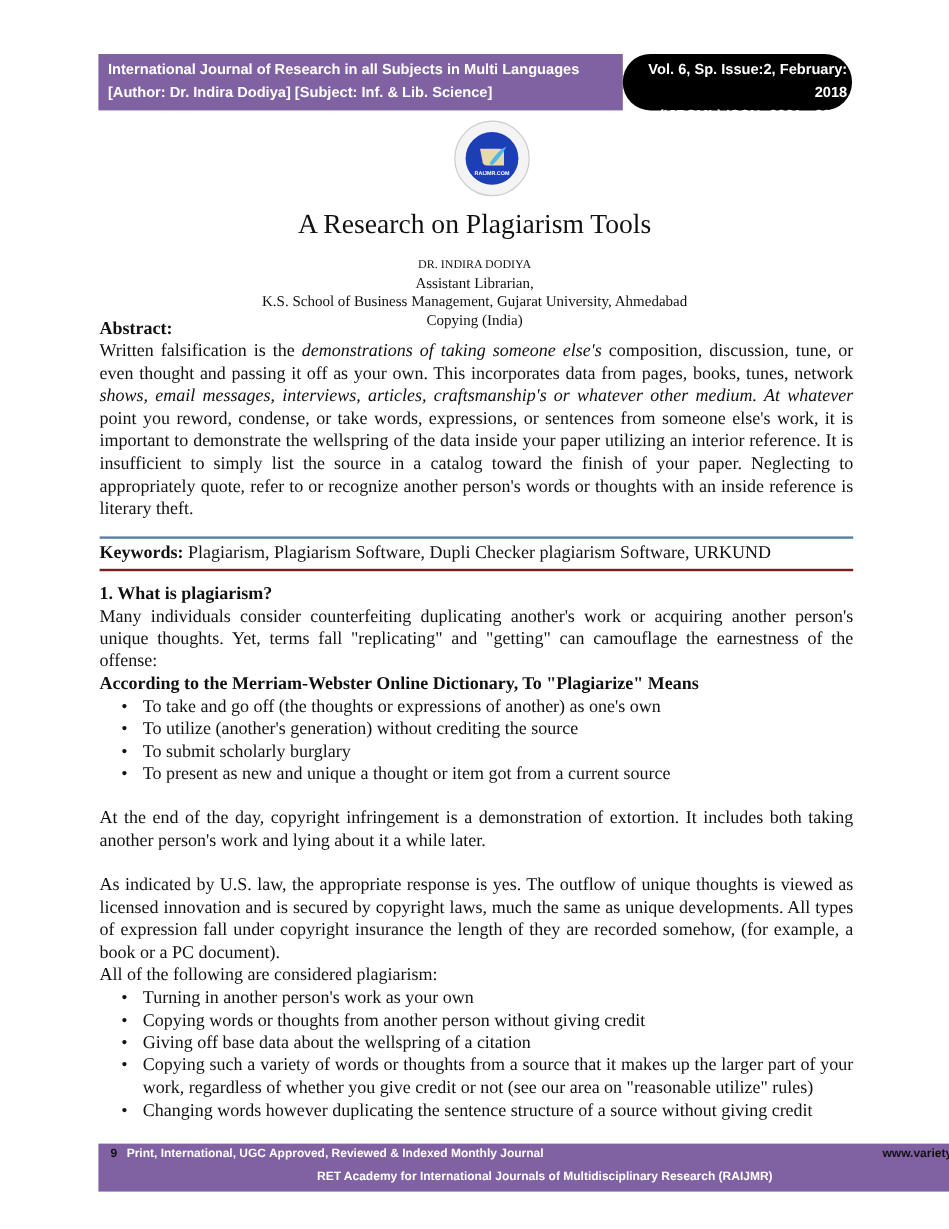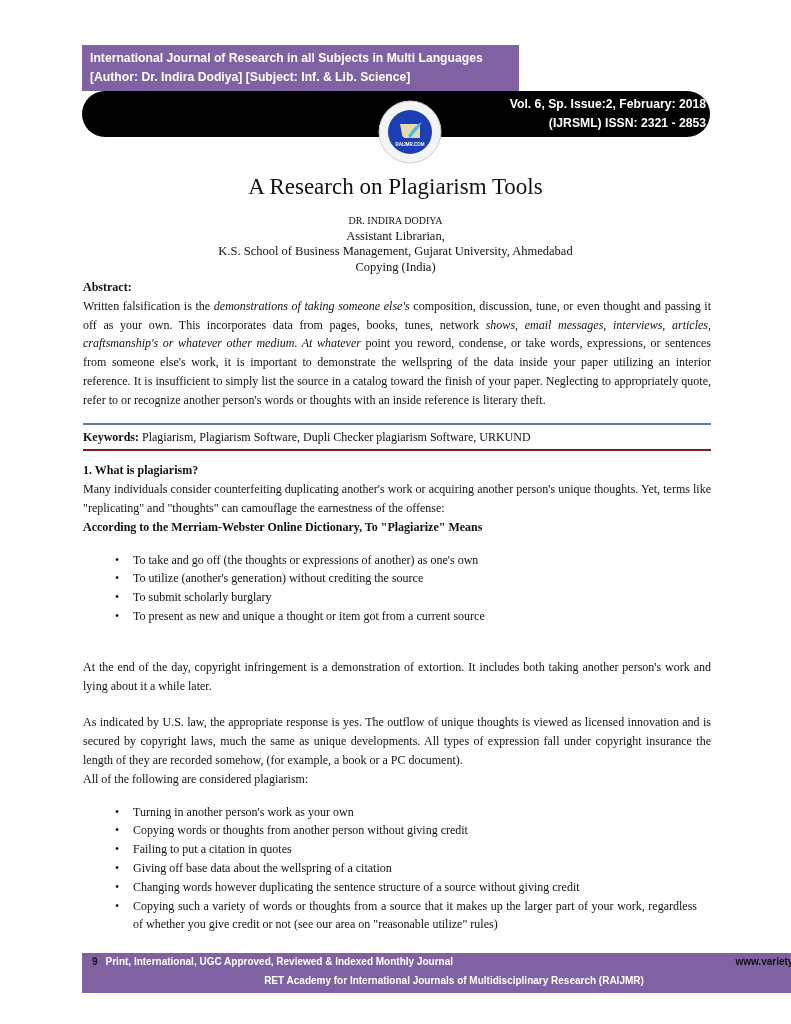--- a/index.html
+++ b/index.html
@@ -1,28 +1,28 @@
 <!DOCTYPE html>
 <html><head>
 <meta charset="utf-8">
 <style>
   html, body { margin: 0; padding: 0; background: #ffffff; }
   body { width: 791px; height: 1024px; position: relative; overflow: hidden; font-family: "Liberation Serif", serif; color: #111; }
-  .header { position: absolute; left: 82px; top: 45px; width: 628px; height: 47px; display: flex; flex-direction: column; }
+  .header { position: absolute; left: 82px; top: 45px; width: 628px; height: 47px; display: flex; }
   .header-left { background: #8062a3; color: #fff; width: 437px; padding: 4px 8px; box-sizing: border-box; font-family: "Liberation Sans", sans-serif; font-size: 12.2px; font-weight: bold; line-height: 19px; }
   .header-right { background: #000; color: #fff; flex: 1; padding: 4px 4px; box-sizing: border-box; font-family: "Liberation Sans", sans-serif; font-size: 12.2px; font-weight: bold; line-height: 19px; text-align: right; border-radius: 23px; }
   .logo { position: absolute; left: 378px; top: 100px; width: 64px; height: 64px; }
   .title { position: absolute; left: 0; width: 791px; top: 174px; text-align: center; font-size: 23px; font-weight: normal; }
   .author-block { position: absolute; left: 0; width: 791px; top: 213px; text-align: center; font-size: 12.5px; line-height: 15.5px; }
   .author-name { font-size: 10px; }
-  .content { position: absolute; left: 83px; width: 628px; top: 278px; font-size: 12px; line-height: 18.8px; text-align: justify; }
+  .content { position: absolute; left: 83px; width: 628px; top: 265px; font-size: 15px; line-height: 18.8px; text-align: justify; }
   .content p { margin: 0; }
   .heading { font-weight: bold; }
   .kw-box { border-top: 2px solid #5a7fa0; border-bottom: 2px solid #7f1d1d; padding: 3px 0; margin: 13px 0 10px 0; }
-  ul { margin: 14px; padding-left: 26px; list-style: none; }
+  ul { margin: 0; padding-left: 26px; list-style: none; }
   li { position: relative; padding-left: 10px; }
   li::before { content: "\2022"; position: absolute; left: -8px; }
   .gap { height: 18px; }
   .footer { position: absolute; left: 82px; top: 953px; width: 744px; height: 40px; background: #8062a3; font-family: "Liberation Sans", sans-serif; font-size: 10px; font-weight: bold; color: #fff; }
   .footer-row1 { position: absolute; left: 10px; right: 10px; top: 3px; display: flex; justify-content: space-between; }
   .footer-row1 .url { color: #111; }
   .footer-row2 { position: absolute; left: 0; right: 0; top: 22px; text-align: center; }
   .page-num { margin-right: 8px; color: #111; }
 </style>
 </head>
@@ -58,40 +58,39 @@
 
 <div class="content">
   <p class="heading">Abstract:</p>
   <p><span>Written falsification is the </span><i>demonstrations of taking someone else's</i><span> composition, discussion, tune, or even thought and passing it off as your own. This incorporates data from pages, books, tunes, network </span><i>shows, email messages, interviews, articles, craftsmanship's or whatever other medium. At whatever</i><span> point you reword, condense, or take words, expressions, or sentences from someone else's work, it is important to demonstrate the wellspring of the data inside your paper utilizing an interior reference. It is insufficient to simply list the source in a catalog toward the finish of your paper. Neglecting to appropriately quote, refer to or recognize another person's words or thoughts with an inside reference is literary theft.</span></p>
 
   <div class="kw-box">
     <b>Keywords:</b><span> Plagiarism, Plagiarism Software, Dupli Checker plagiarism Software, URKUND</span>
   </div>
 
   <p class="heading">1. What is plagiarism?</p>
-  <p>Many individuals consider counterfeiting duplicating another's work or acquiring another person's unique thoughts. Yet, terms like "replicating" and "thoughts" can camouflage the earnestness of the offense:</p>
+  <p>Many individuals consider counterfeiting duplicating another's work or acquiring another person's unique thoughts. Yet, terms fall "replicating" and "getting" can camouflage the earnestness of the offense:</p>
   <p class="heading">According to the Merriam-Webster Online Dictionary, To "Plagiarize" Means</p>
   <ul>
     <li>To take and go off (the thoughts or expressions of another) as one's own</li>
     <li>To utilize (another's generation) without crediting the source</li>
     <li>To submit scholarly burglary</li>
     <li>To present as new and unique a thought or item got from a current source</li>
   </ul>
   <div class="gap"></div>
   <p>At the end of the day, copyright infringement is a demonstration of extortion. It includes both taking another person's work and lying about it a while later.</p>
   <div class="gap"></div>
   <p>As indicated by U.S. law, the appropriate response is yes. The outflow of unique thoughts is viewed as licensed innovation and is secured by copyright laws, much the same as unique developments. All types of expression fall under copyright insurance the length of they are recorded somehow, (for example, a book or a PC document).</p>
   <p>All of the following are considered plagiarism:</p>
   <ul>
     <li>Turning in another person's work as your own</li>
     <li>Copying words or thoughts from another person without giving credit</li>
-    <li>Failing to put a citation in quotes</li>
     <li>Giving off base data about the wellspring of a citation</li>
+    <li>Copying such a variety of words or thoughts from a source that it makes up the larger part of your work, regardless of whether you give credit or not (see our area on "reasonable utilize" rules)</li>
     <li>Changing words however duplicating the sentence structure of a source without giving credit</li>
-    <li>Copying such a variety of words or thoughts from a source that it makes up the larger part of your work, regardless of whether you give credit or not (see our area on "reasonable utilize" rules)</li>
   </ul>
 </div>
 
 <div class="footer">
   <div class="footer-row1">
     <span><span class="page-num">9</span><span>Print, International, UGC Approved,  Reviewed &amp; Indexed Monthly Journal</span></span>
     <span class="url">www.variety.com</span>
   </div>
   <div class="footer-row2">RET Academy for International Journals of Multidisciplinary Research (RAIJMR)</div>
 </div>

